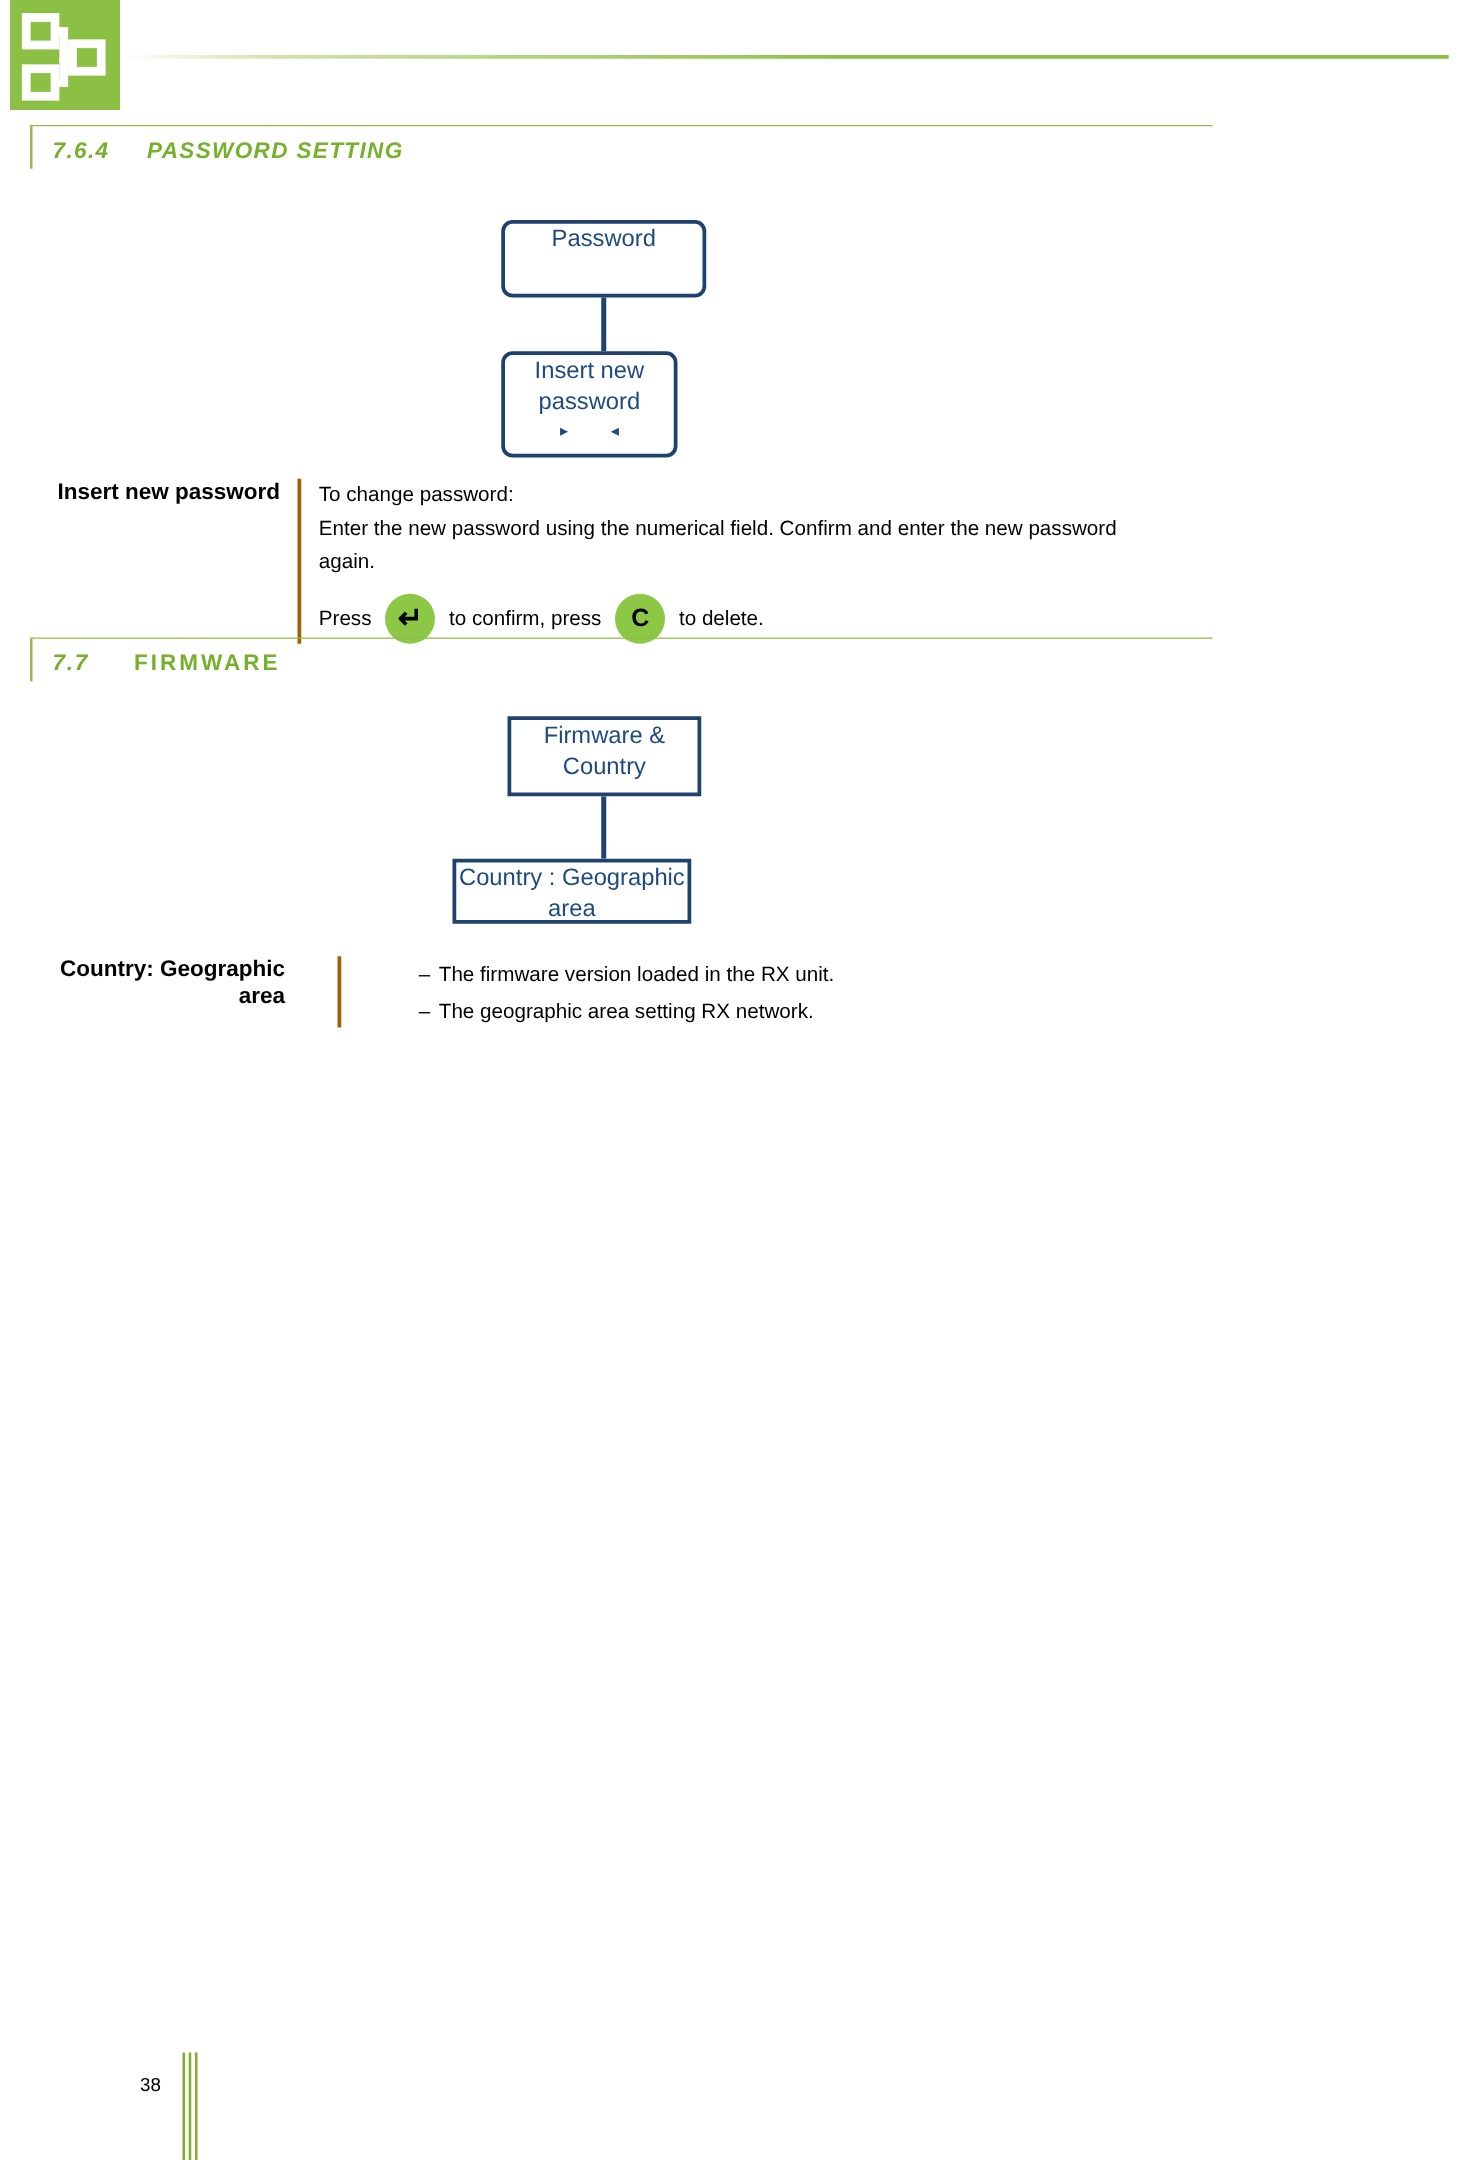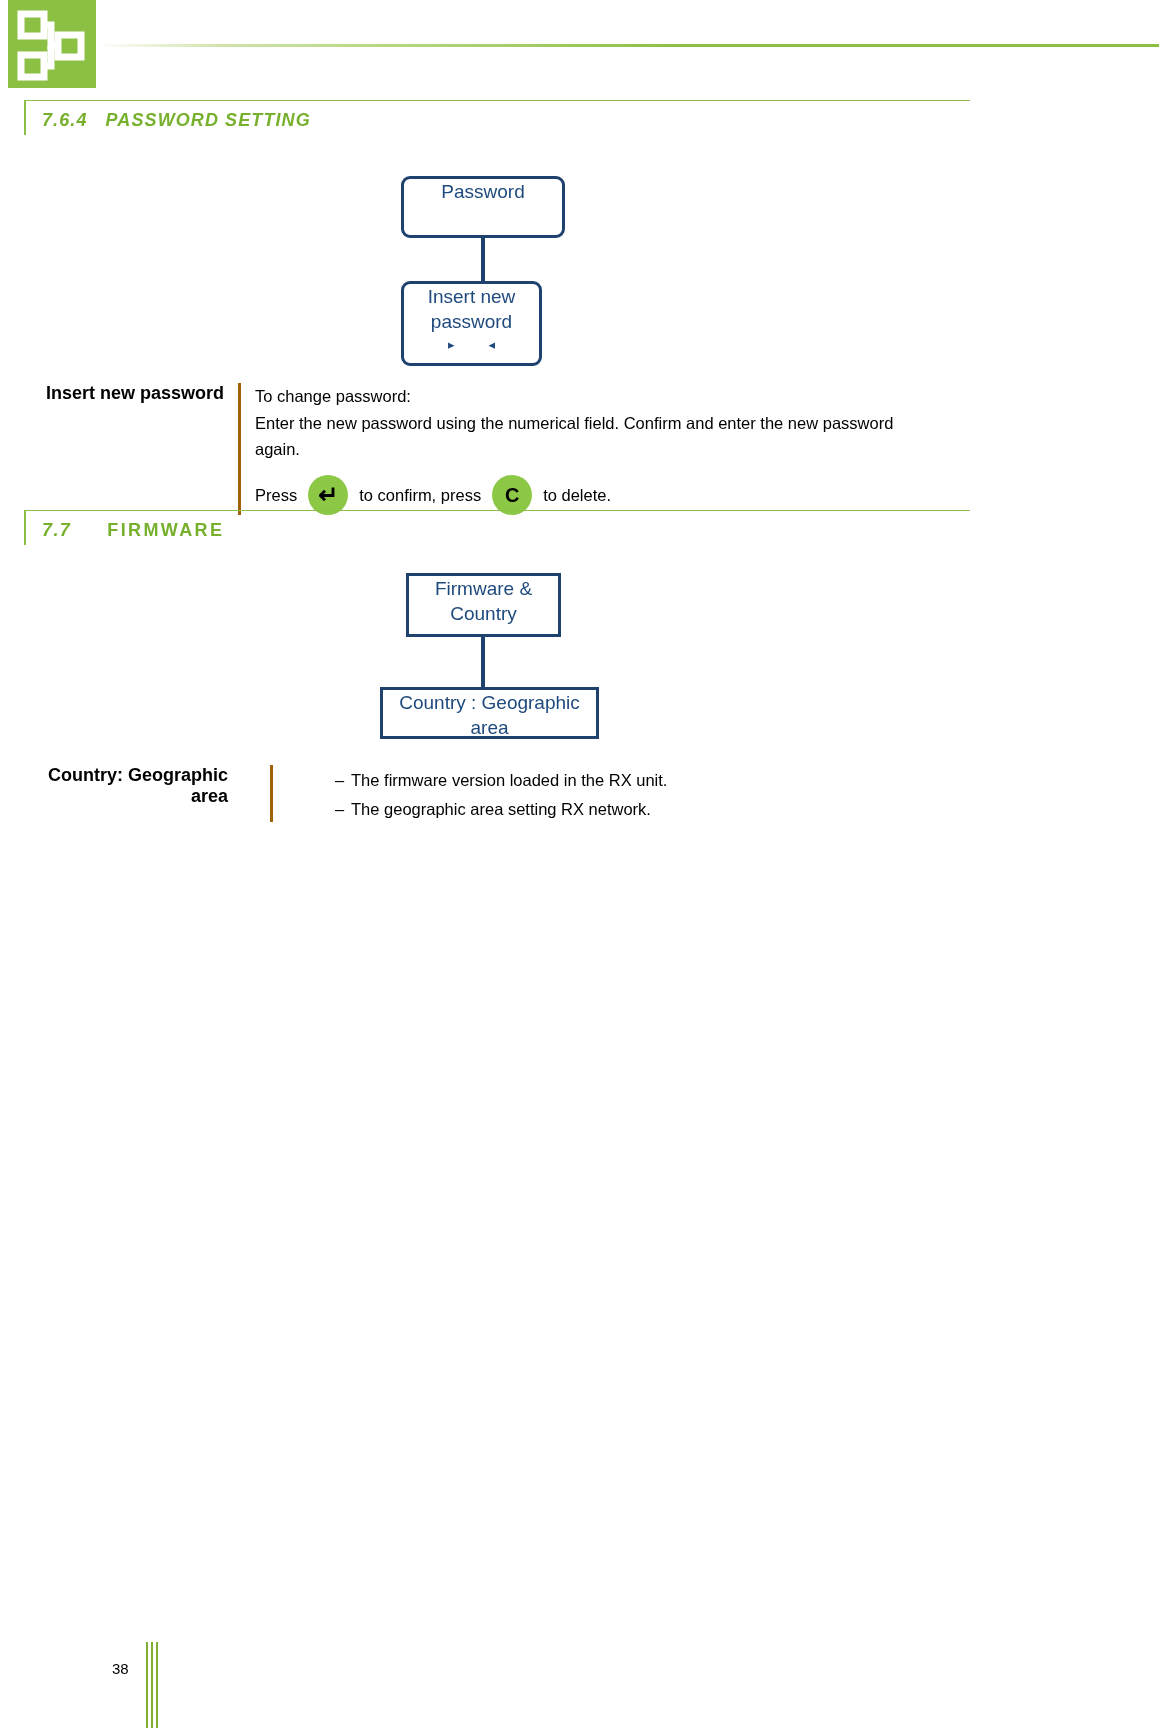--- a/index.html
+++ b/index.html
@@ -67,21 +67,21 @@
     font-weight: bold;
     font-size: 18px;
     letter-spacing: 0.6px;
   }
   .heading-764 { top: 100px; }
   .heading-764 .num,
   .heading-764 .title {
     font-style: italic;
     letter-spacing: 1.1px;
   }
-  .heading-764 .title { margin-left: 18px; }
+  .heading-764 .title { margin-left: 30px; }
   .heading-77 { top: 510px; }
   .heading-77 .num { letter-spacing: 1.4px; font-style: italic; }
   .heading-77 .title { margin-left: 36px; letter-spacing: 2.4px; }
 
   
   .flow {
     position: absolute;
     left: 0;
     width: 1167px;
   }
@@ -116,21 +116,21 @@
 
   
   #flow-password { top: 0; height: 0; }
   #node-password  { left: 401px; top: 176px; width: 164px; height: 62px; }
   #conn-password  { left: 481px; top: 238px; width: 3.5px; height: 43px; }
   #node-insert-pw { left: 401px; top: 281px; width: 141px; height: 85px; }
 
   
   #node-firmware  { left: 406px; top: 573px; width: 155px; height: 64px; }
   #conn-firmware  { left: 481px; top: 637px; width: 3.5px; height: 50px; }
-  #node-country   { left: 380px; top: 687px; width: 219px; height: 52px; }
+  #node-country   { left: 362px; top: 687px; width: 191px; height: 52px; }
 
   
   .def-row {
     position: absolute;
     display: flex;
   }
   .def-term {
     width: 200px;
     text-align: right;
     font-weight: bold;

